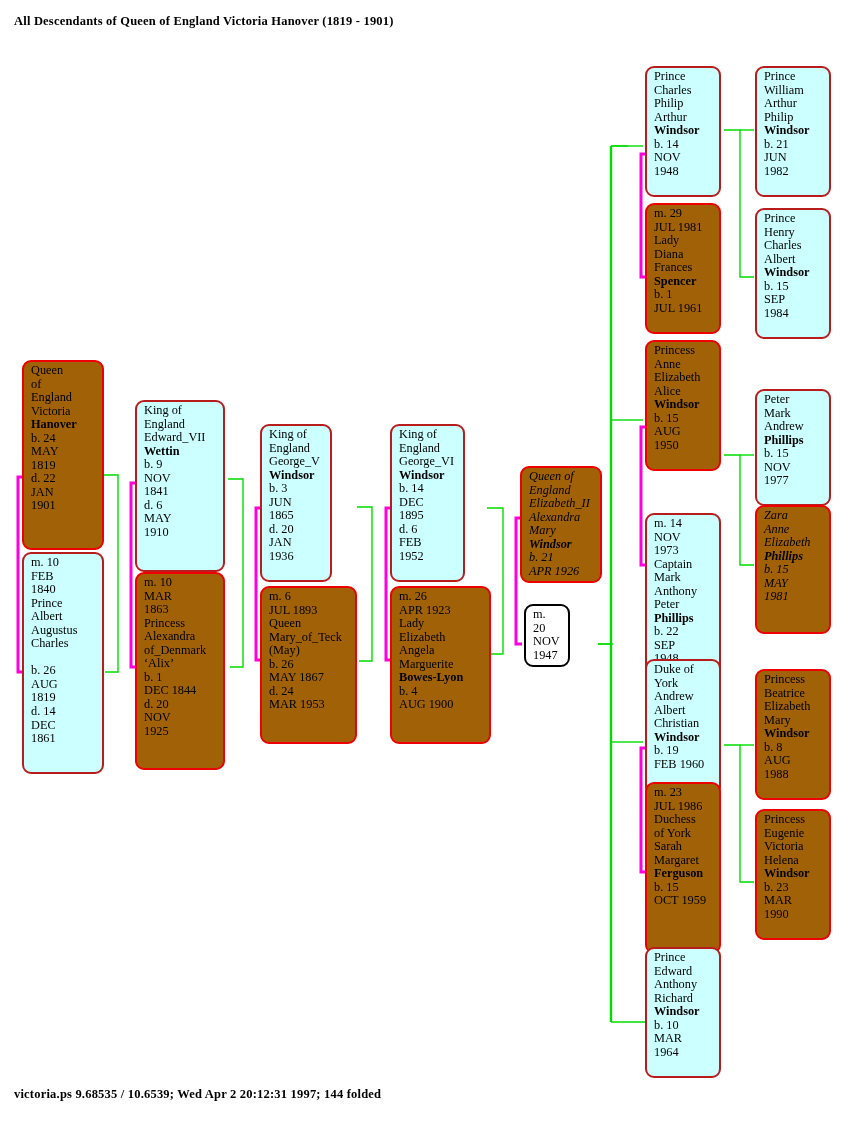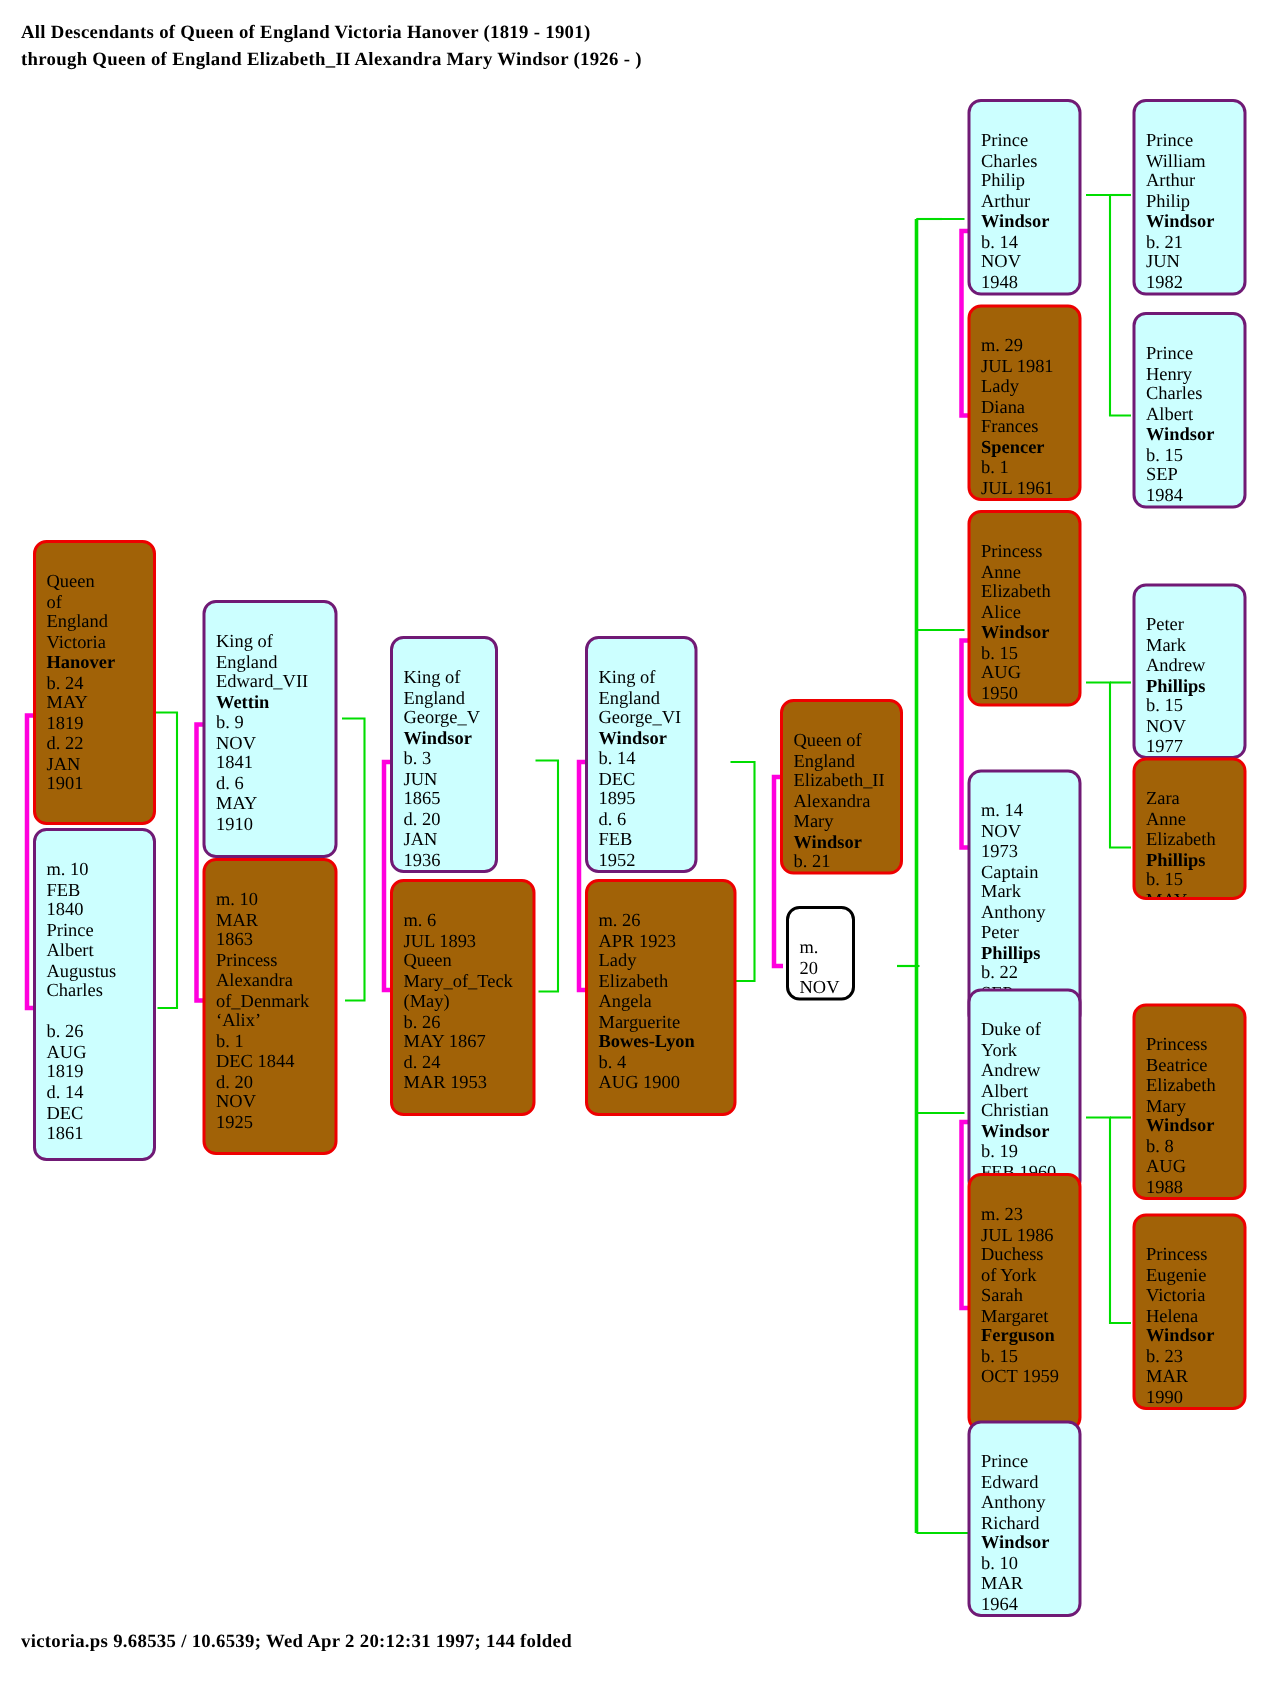--- a/index.html
+++ b/index.html
@@ -18,44 +18,44 @@
   }
   .footer{
     position:absolute;left:14px;top:1087px;
     font-family:"Liberation Serif","DejaVu Serif",serif;
     font-weight:bold;font-size:12.5px;letter-spacing:0.2px;
   }
 
   
   .box{
     position:absolute;box-sizing:border-box;
-    border:2px solid #701a75;border-radius:9px;
+    border:2px solid #b91c1c;border-radius:9px;
     background:#ccffff;
-    padding:19px 0 3px 7px;
+    padding:2px 0 3px 7px;
     font-size:12.3px;line-height:13.55px;
     white-space:pre;
     overflow:hidden;
   }
   .box.pink{background:#a16207;border-color:#ee0000;}
   .box.plain{background:#ffffff;border-color:#000000;}
   .box b{font-weight:bold;}
 
   
   #wires{position:absolute;left:0;top:0;width:852px;height:1131px;}
   #wires path{fill:none;}
   .mbrace{stroke:#ff00dd;stroke-width:3;}
   .desc{stroke:#00dd00;stroke-width:1.4;}
   .desc-thick{stroke:#00dd00;stroke-width:2.4;}
 </style>
 </head>
 <body>
 
 <div id="stage">
 
-  <div class="title"><span>All Descendants of Queen of England Victoria Hanover (1819 - 1901)</span><br><span>through Queen of England Elizabeth_II Alexandra Mary Windsor (1926 -  )</span></div>
+  <div class="title"><span>All Descendants of Queen of England Victoria Hanover (1819 - 1901)</span><br></div>
 
   <svg id="wires" viewBox="0 0 852 1131">
 
     <path class="mbrace" d="M24 477 L18 477 L18 672 L24 672"></path>
 
     <path class="mbrace" d="M137 483 L131 483 L131 667 L137 667"></path>
 
     <path class="mbrace" d="M262 508 L256 508 L256 660 L262 660"></path>
 
     <path class="mbrace" d="M392 508 L386 508 L386 660 L392 660"></path>
@@ -177,21 +177,21 @@
   <div class="box pink" style="left:390px;top:586px;width:101px;height:158px;">m. 26
 APR 1923
 Lady
 Elizabeth
 Angela
 Marguerite
 <b>Bowes-Lyon</b>
 b. 4
 AUG 1900</div>
 
-  <div class="box pink" style="left:520px;top:466px;width:82px;height:117px;">Queen of
+  <div class="box pink" style="left:520px;top:466px;width:82px;height:117px;font-style:italic;">Queen of
 England
 Elizabeth_II
 Alexandra
 Mary
 <b>Windsor</b>
 b. 21
 APR 1926</div>
   <div class="box plain" style="left:524px;top:604px;width:46px;height:63px;">m.
 20
 NOV
@@ -278,21 +278,21 @@
 SEP
 1984</div>
 
   <div class="box" style="left:755px;top:389px;width:76px;height:117px;">Peter
 Mark
 Andrew
 <b>Phillips</b>
 b. 15
 NOV
 1977</div>
-  <div class="box pink" style="left:755px;top:505px;width:76px;height:95px;">Zara
+  <div class="box pink" style="left:755px;top:505px;width:76px;height:129px;font-style:italic;">Zara
 Anne
 Elizabeth
 <b>Phillips</b>
 b. 15
 MAY
 1981</div>
 
   <div class="box pink" style="left:755px;top:669px;width:76px;height:131px;">Princess
 Beatrice
 Elizabeth

